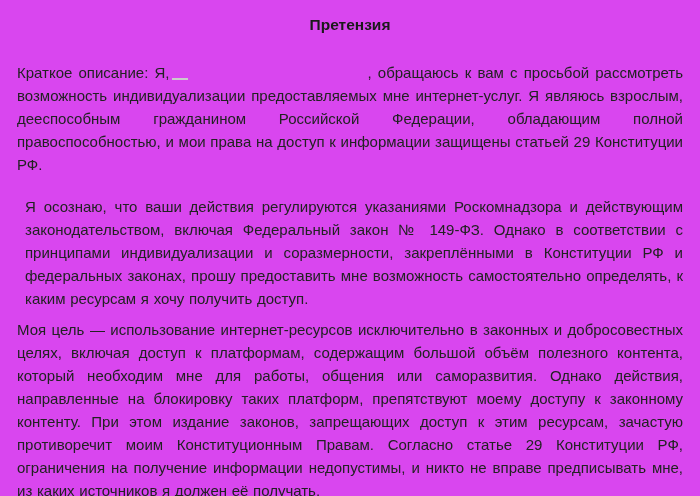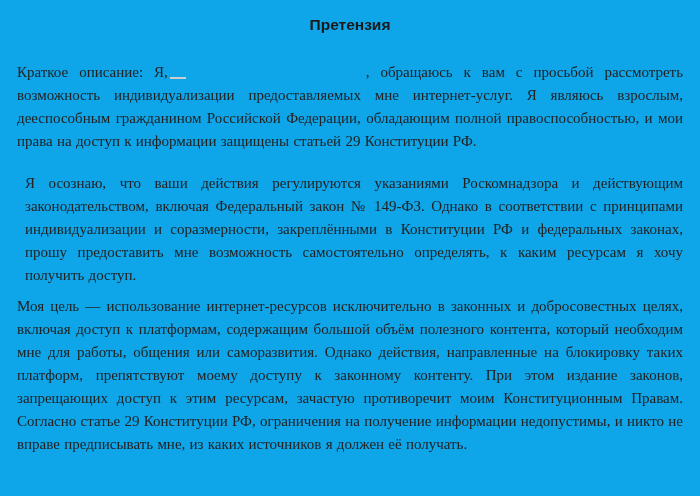--- a/index.html
+++ b/index.html
@@ -10,39 +10,38 @@
   body {
     width: 700px;
     height: 496px;
     overflow: hidden;
   }
   .page {
     box-sizing: border-box;
     width: 700px;
     height: 496px;
     padding: 13px 17px 0 17px;
-    background: #0ea5e9;
+    background: #d946ef;
     font-family: "Liberation Sans", "DejaVu Sans", sans-serif;
     color: #222222;
   }
   .doc-title {
     margin: 0;
     font-size: 15.5px;
     line-height: 23px;
     font-weight: 700;
     text-align: center;
     color: #1a1a1a;
   }
   .para {
     margin: 0;
     font-size: 15px;
     line-height: 23px;
     text-align: justify;
     word-spacing: 0.5px;
-    font-family: Liberation Serif, serif;
   }
   .para-intro   { margin-top: 25px; }
   .para-legal   { margin-top: 19px; margin-left: 8px; }
   .para-purpose { margin-top: 8px; }
   .blank {
     display: inline-block;
     width: 198px;
     height: 1px;
     position: relative;
     vertical-align: baseline;

